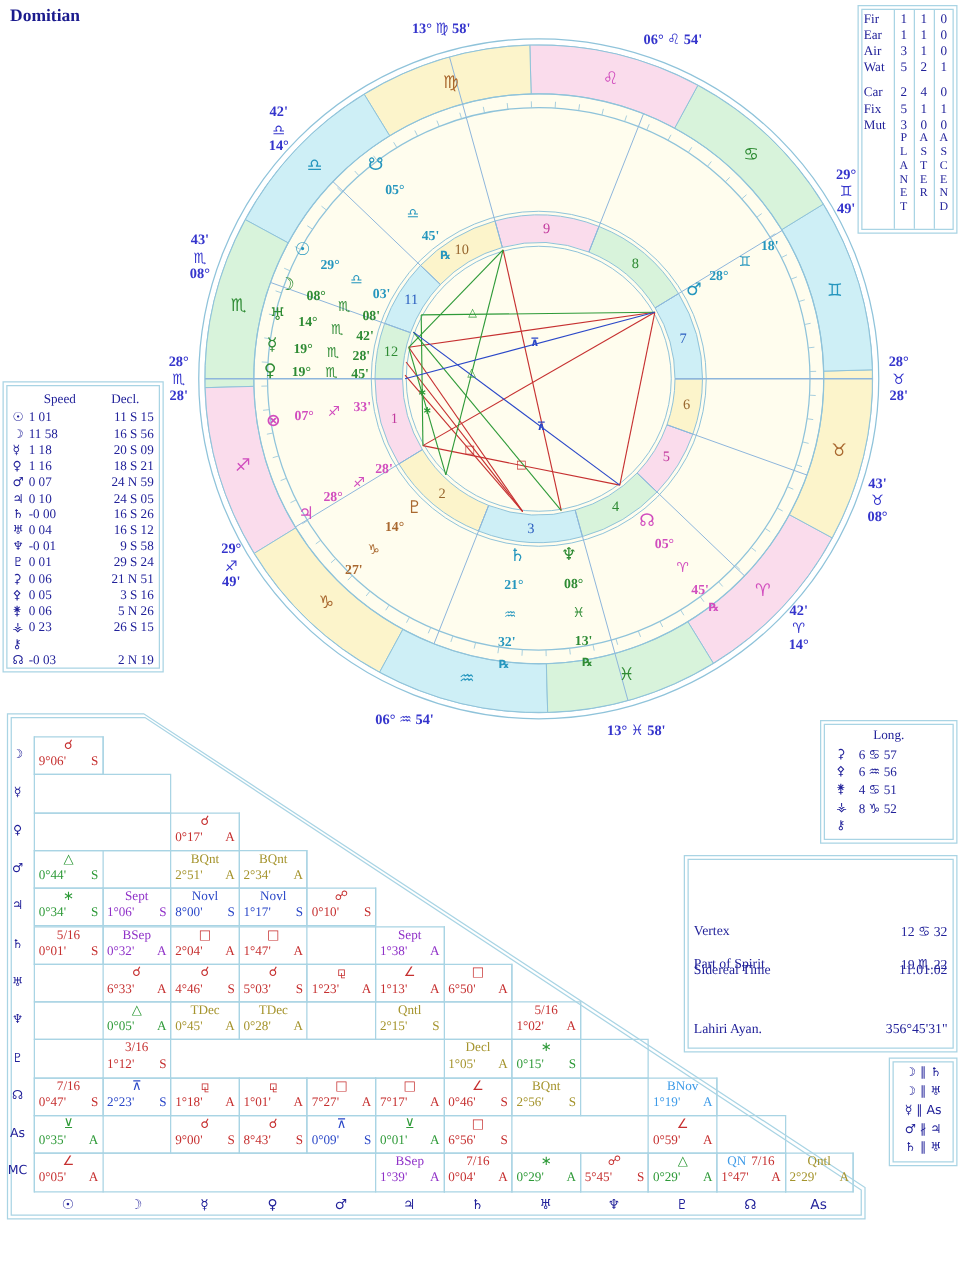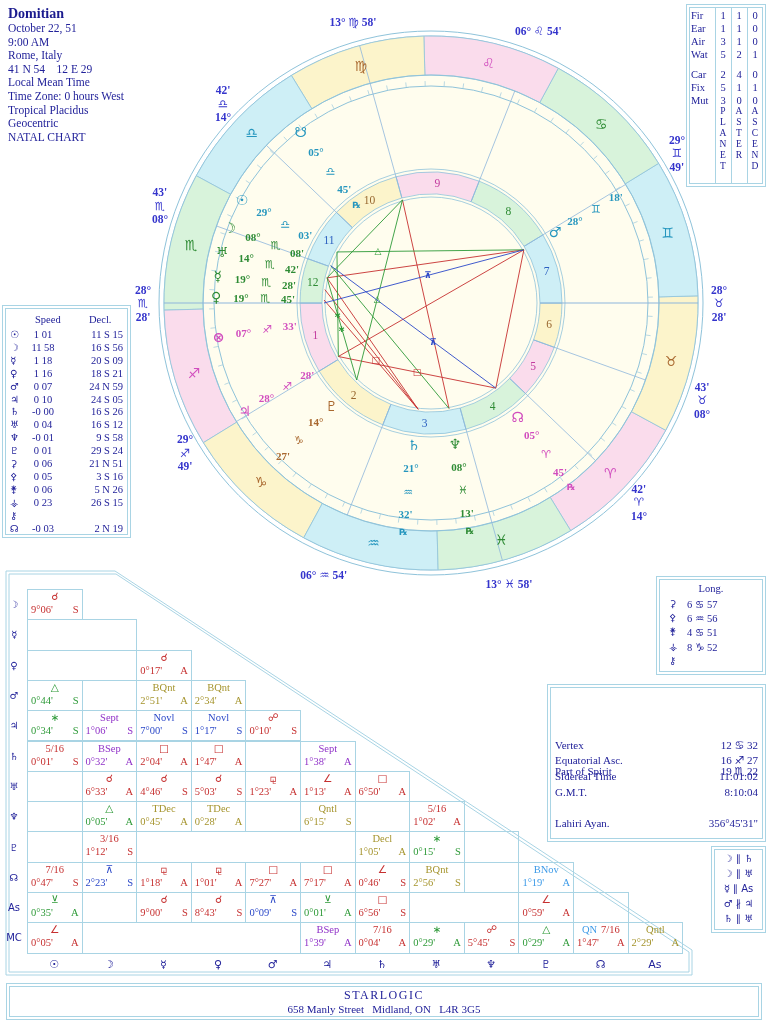--- a/index.html
+++ b/index.html
@@ -16,21 +16,21 @@
   
   #elem-box{left:686px;top:4px;width:80px;height:183px;}
   .evline{position:absolute;top:3px;bottom:3px;width:0;border-left:1px solid #A9D4E4;}
   .erow{position:absolute;left:0;width:100%;height:13px;font-size:10.5px;}
   .erow b{position:absolute;font-weight:normal;}
   .vletter{position:absolute;width:16px;text-align:center;font-size:9.5px;line-height:11px;}
   
   #speed-box{left:2px;top:305px;width:129px;height:233px;font-size:10.5px;}
   .srow{position:absolute;left:0;width:100%;height:13px;}
   .srow .sg{position:absolute;left:7px;font-family:"DejaVu Sans",sans-serif;font-size:10px;}
-  .srow .sv{position:absolute;left:20px;width:40px;text-align:center;}
+  .srow .sv{position:absolute;left:20px;width:40px;text-align:left;}
   .srow .sd{position:absolute;left:62px;width:58px;text-align:right;}
   .sthead{position:absolute;top:8px;width:100%;font-size:10.5px;}
   
   #wheel-labels{position:absolute;left:0;top:0;width:768px;height:590px;pointer-events:none;}
   .wtok{position:absolute;transform:translate(-50%,-50%);white-space:nowrap;}
   .pg{font-family:"DejaVu Sans",sans-serif;font-size:14px;font-weight:bold;}
   .ps{font-family:"DejaVu Sans",sans-serif;font-size:11px;font-weight:bold;}
   .pt{font-size:11px;font-weight:bold;}
   .pr{font-family:"DejaVu Sans",sans-serif;font-size:9px;font-weight:bold;}
   .zsign{font-family:"DejaVu Sans",sans-serif;font-size:14px;font-weight:bold;}
@@ -205,31 +205,20 @@
       <line x1="449.02836361345527" y1="408.4702711925073" x2="330.7108271243676" y2="265.7027909365658" stroke="#2E9A38" stroke-width="0.9"></line>
       <line x1="356.6715543608873" y1="379.9693586362357" x2="327.00017293809555" y2="277.83979389802283" stroke="#2E9A38" stroke-width="0.9"></line>
       <line x1="402.45948513945365" y1="199.8765835927895" x2="327.00017293809555" y2="277.83979389802283" stroke="#2E9A38" stroke-width="0.9"></line>
       <line x1="402.45948513945365" y1="199.8765835927895" x2="356.6715543608873" y2="379.9693586362357" stroke="#2E9A38" stroke-width="0.9"></line>
       <line x1="324" y1="303" x2="523.8509035104753" y2="249.8237861700515" stroke="#2B48C8" stroke-width="0.9"></line>
       <line x1="495.8407588284311" y1="388.1156624514739" x2="330.7108271243676" y2="265.7027909365658" stroke="#2B48C8" stroke-width="0.9"></line>
     </svg>
 
   <div id="header">
     <div class="title">Domitian</div>
-    <div id="header-lines">
-        <div class="hline">October 22, 51</div>
-        <div class="hline">9:00 AM</div>
-        <div class="hline">Rome, Italy</div>
-        <div class="hline">41 N 54    12 E 29</div>
-        <div class="hline">Local Mean Time</div>
-        <div class="hline">Time Zone: 0 hours West</div>
-        <div class="hline">Tropical Placidus</div>
-        <div class="hline">Geocentric</div>
-        <div class="hline">NATAL CHART</div>
-      </div>
   </div>
 
   <div class="dbox" id="elem-box">
       <div class="evline" style="left: 28px;"></div>
       <div class="evline" style="left: 44px;"></div>
       <div class="evline" style="left: 60px;"></div>
       <div class="erow" style="top: 5px;">
         <b style="left: 4px;">Fir</b>
         <b style="left: 28px; width: 16px; text-align: center;">1</b>
         <b style="left: 44px; width: 16px; text-align: center;">1</b>
@@ -570,21 +559,21 @@
       <div class="gcell" style="left: 81.6px; top: 710.2px; width: 55.6px; height: 31.3px;">
         <div class="gl1"><span class="k-purple">Sept</span></div>
         <div class="gl2">
           <span class="orb k-purple">1°06'</span>
           <span class="sa k-purple">S</span>
         </div>
       </div>
       <div class="gcell" style="left: 136.2px; top: 710.2px; width: 55.6px; height: 31.3px;">
         <div class="gl1"><span class="k-blue">Novl</span></div>
         <div class="gl2">
-          <span class="orb k-blue">7°00'</span>
+          <span class="orb k-blue">8°00'</span>
           <span class="sa k-blue">S</span>
         </div>
       </div>
       <div class="gcell" style="left: 190.8px; top: 710.2px; width: 55.6px; height: 31.3px;">
         <div class="gl1"><span class="k-blue">Novl</span></div>
         <div class="gl2">
           <span class="orb k-blue">1°17'</span>
           <span class="sa k-blue">S</span>
         </div>
       </div>
@@ -689,21 +678,21 @@
       <div class="gcell" style="left: 190.8px; top: 801.1px; width: 55.6px; height: 31.3px;">
         <div class="gl1"><span class="k-olive">TDec</span></div>
         <div class="gl2">
           <span class="orb k-olive">0°28'</span>
           <span class="sa k-olive">A</span>
         </div>
       </div>
       <div class="gcell" style="left: 300px; top: 801.1px; width: 55.6px; height: 31.3px;">
         <div class="gl1"><span class="k-olive">Qntl</span></div>
         <div class="gl2">
-          <span class="orb k-olive">6°15'</span>
+          <span class="orb k-olive">2°15'</span>
           <span class="sa k-olive">S</span>
         </div>
       </div>
       <div class="gcell" style="left: 409.2px; top: 801.1px; width: 55.6px; height: 31.3px;">
         <div class="gl1"><span class="k-red">5/16</span></div>
         <div class="gl2">
           <span class="orb k-red">1°02'</span>
           <span class="sa k-red">A</span>
         </div>
       </div>
@@ -936,44 +925,32 @@
 
   <div class="dbox" id="node-box">
       <div class="nrow" style="top: 38.2px; margin-top: 42px;">
         <span class="nl">Part of Spirit</span>
         <span class="nv">19 ♏ 22</span>
       </div>
       <div class="nrow" style="top: 53.8px;">
         <span class="nl">Vertex</span>
         <span class="nv">12 ♋ 32</span>
       </div>
-      <div class="nrow" style="top: 69.4px;">
-        <span class="nl">Equatorial Asc.</span>
-        <span class="nv">16 ♐ 27</span>
-      </div>
       <div class="nrow" style="top: 85px;">
         <span class="nl">Sidereal Time</span>
         <span class="nv">11:01:02</span>
-      </div>
-      <div class="nrow" style="top: 100.6px;">
-        <span class="nl">G.M.T.</span>
-        <span class="nv">8:10:04</span>
       </div>
       <div class="nrow" style="top: 131.8px;">
         <span class="nl">Lahiri Ayan.</span>
         <span class="nv">356°45'31"</span>
       </div>
     </div>
 
   <div class="dbox" id="par-box">
       <div class="prow" style="top: 6px;">☽ ∥ ♄</div>
       <div class="prow" style="top: 21px;">☽ ∥ ♅</div>
       <div class="prow" style="top: 36px;">☿ ∥ As</div>
       <div class="prow" style="top: 51px;">♂ ∦ ♃</div>
       <div class="prow" style="top: 66px;">♄ ∥ ♅</div>
     </div>
 
-  <div class="dbox" id="footer-box">
-    <div class="f1">STARLOGIC</div>
-    <div class="f2">658 Manly Street   Midland, ON   L4R 3G5</div>
-  </div>
 
 </div>
 
 </body></html>

